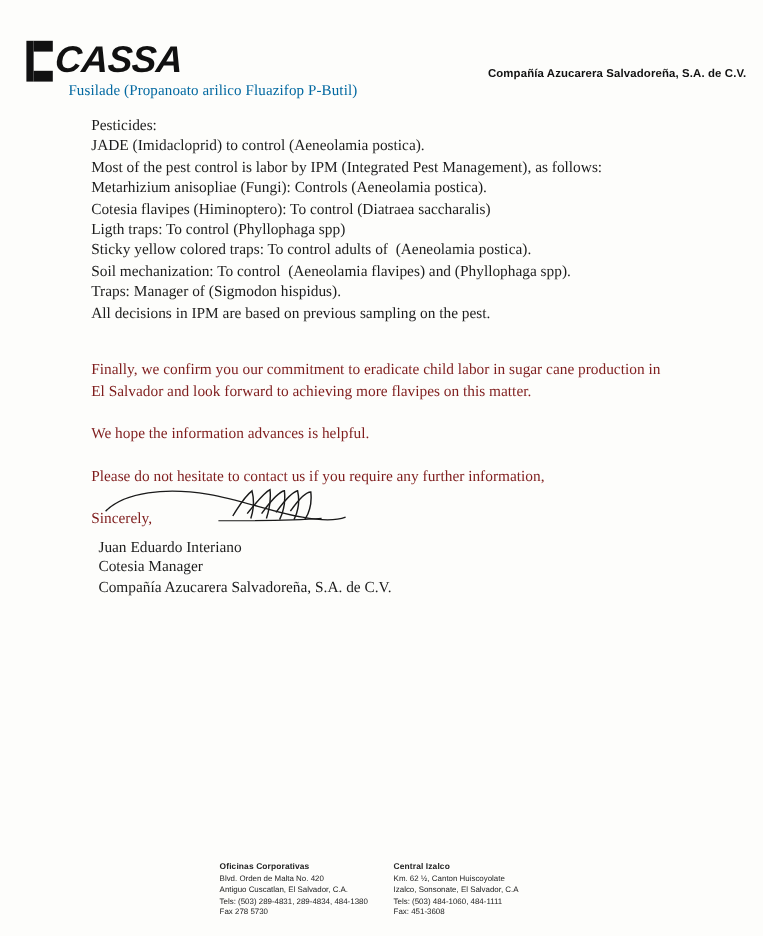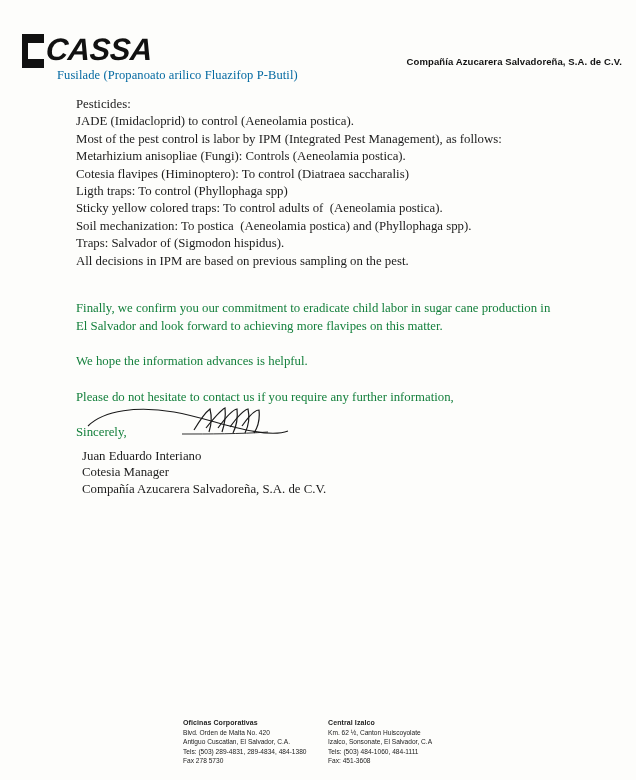--- a/index.html
+++ b/index.html
@@ -106,21 +106,21 @@
   }
   .line {
     font-size: 12.8px;
     line-height: 17.4px;
     color: #1c1c1c;
     white-space: pre-wrap;
   }
   .para {
     font-size: 12.8px;
     line-height: 17.6px;
-    color: #15803d;
+    color: #7f1d1d;
   }
   .gap-lg { height: 30px; }
   .gap-md { height: 18px; }
 
   
   .sig-area {
     position: absolute;
     left: 57px;
     top: 400px;
     width: 420px;
@@ -182,22 +182,22 @@
   </div>
 
   <div class="body-block">
     <div class="line">Pesticides:</div>
     <div class="line">JADE (Imidacloprid) to control (Aeneolamia postica).</div>
     <div class="line">Most of the pest control is labor by IPM (Integrated Pest Management), as follows:</div>
     <div class="line">Metarhizium anisopliae (Fungi): Controls (Aeneolamia postica).</div>
     <div class="line">Cotesia flavipes (Himinoptero): To control (Diatraea saccharalis)</div>
     <div class="line">Ligth traps: To control (Phyllophaga spp)</div>
     <div class="line">Sticky yellow colored traps: To control adults of  (Aeneolamia postica).</div>
-    <div class="line">Soil mechanization: To postica  (Aeneolamia postica) and (Phyllophaga spp).</div>
-    <div class="line">Traps: Salvador of (Sigmodon hispidus).</div>
+    <div class="line">Soil mechanization: To control  (Aeneolamia flavipes) and (Phyllophaga spp).</div>
+    <div class="line">Traps: Manager of (Sigmodon hispidus).</div>
     <div class="line">All decisions in IPM are based on previous sampling on the pest.</div>
 
     <div class="gap-lg"></div>
     <div class="para">Finally, we confirm you our commitment to eradicate child labor in sugar cane production in</div>
     <div class="para">El Salvador and look forward to achieving more flavipes on this matter.</div>
 
     <div class="gap-md"></div>
     <div class="para">We hope the information advances is helpful.</div>
 
     <div class="gap-md"></div>

